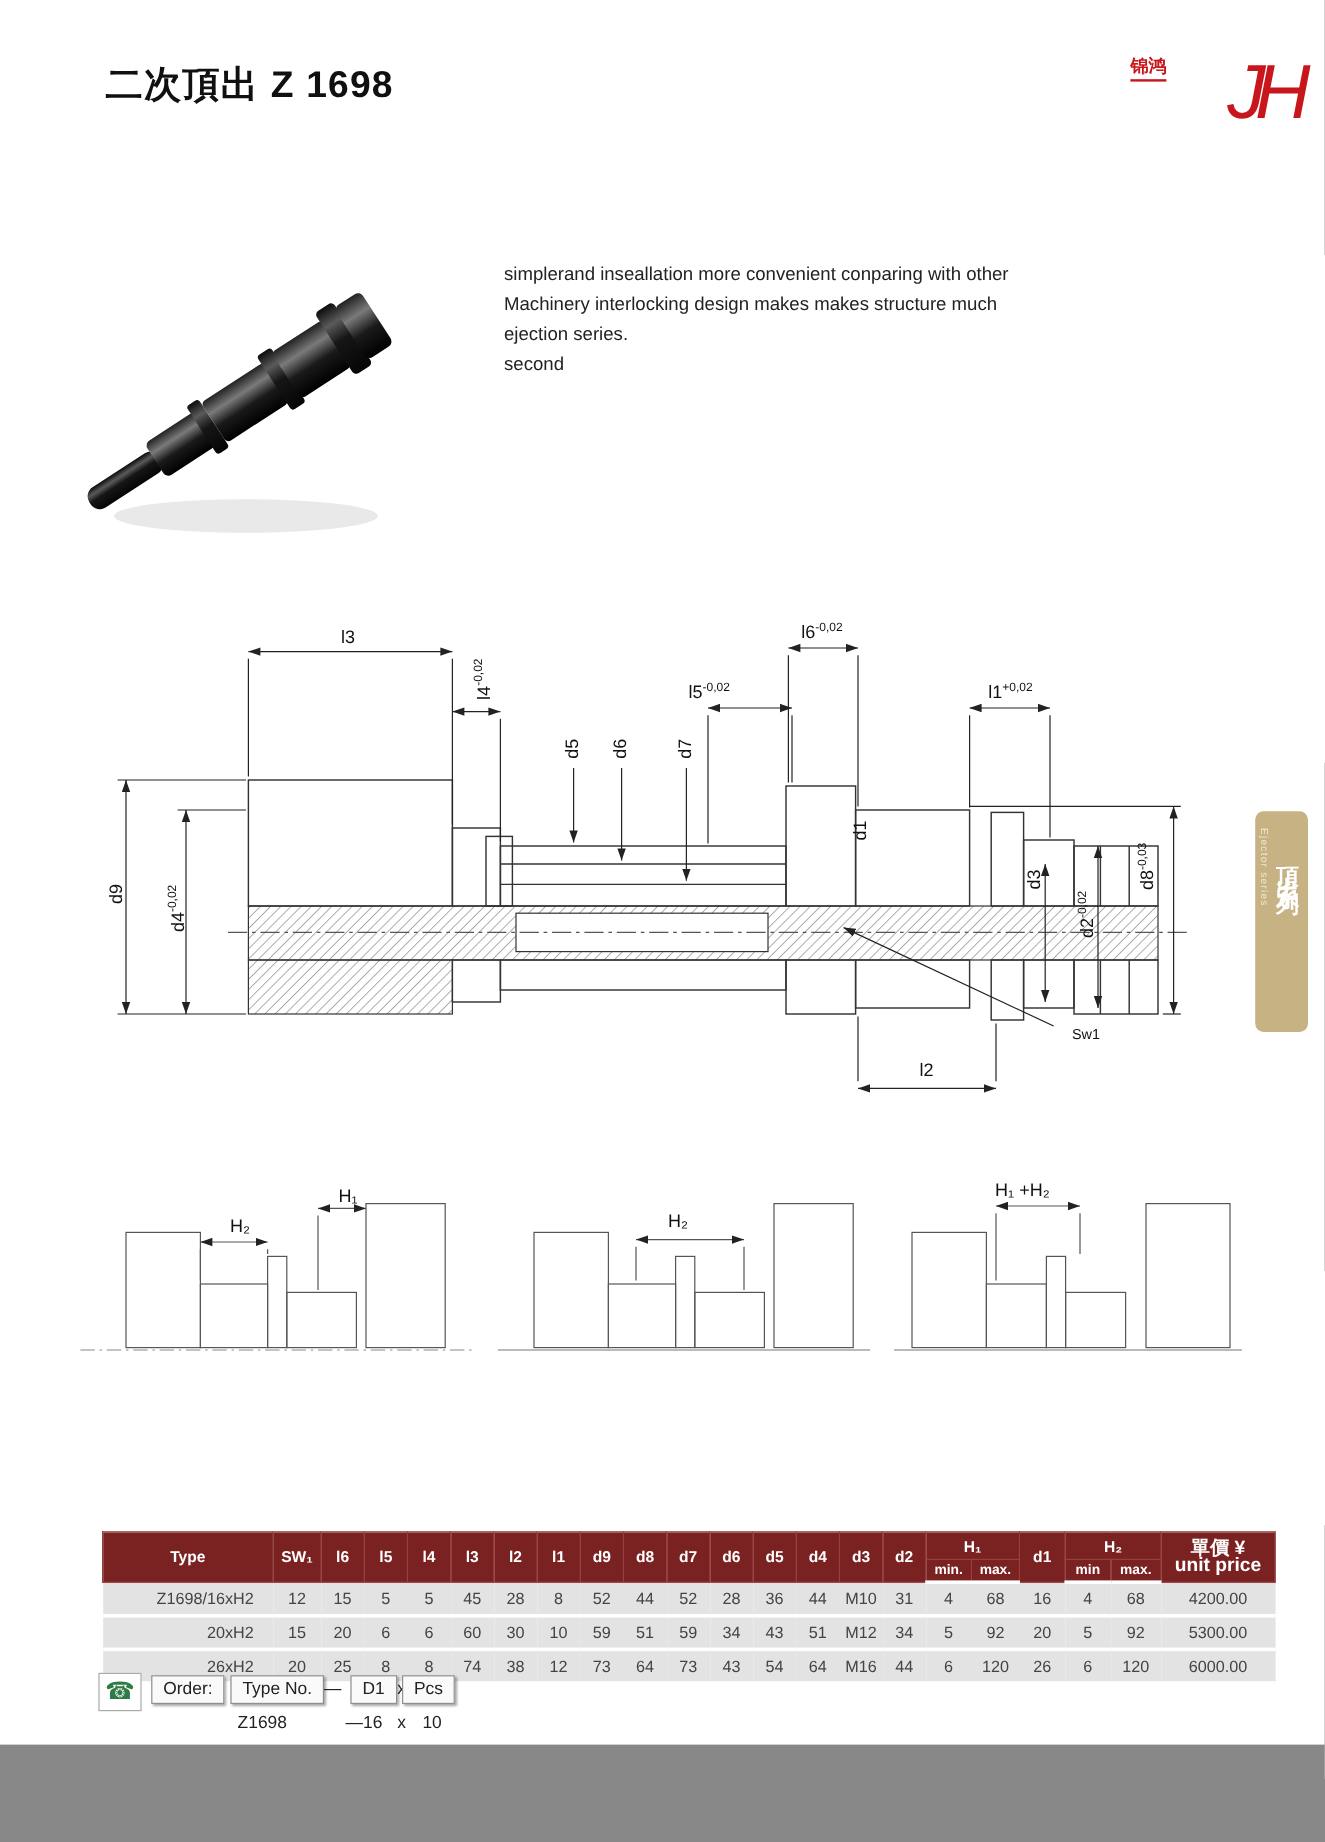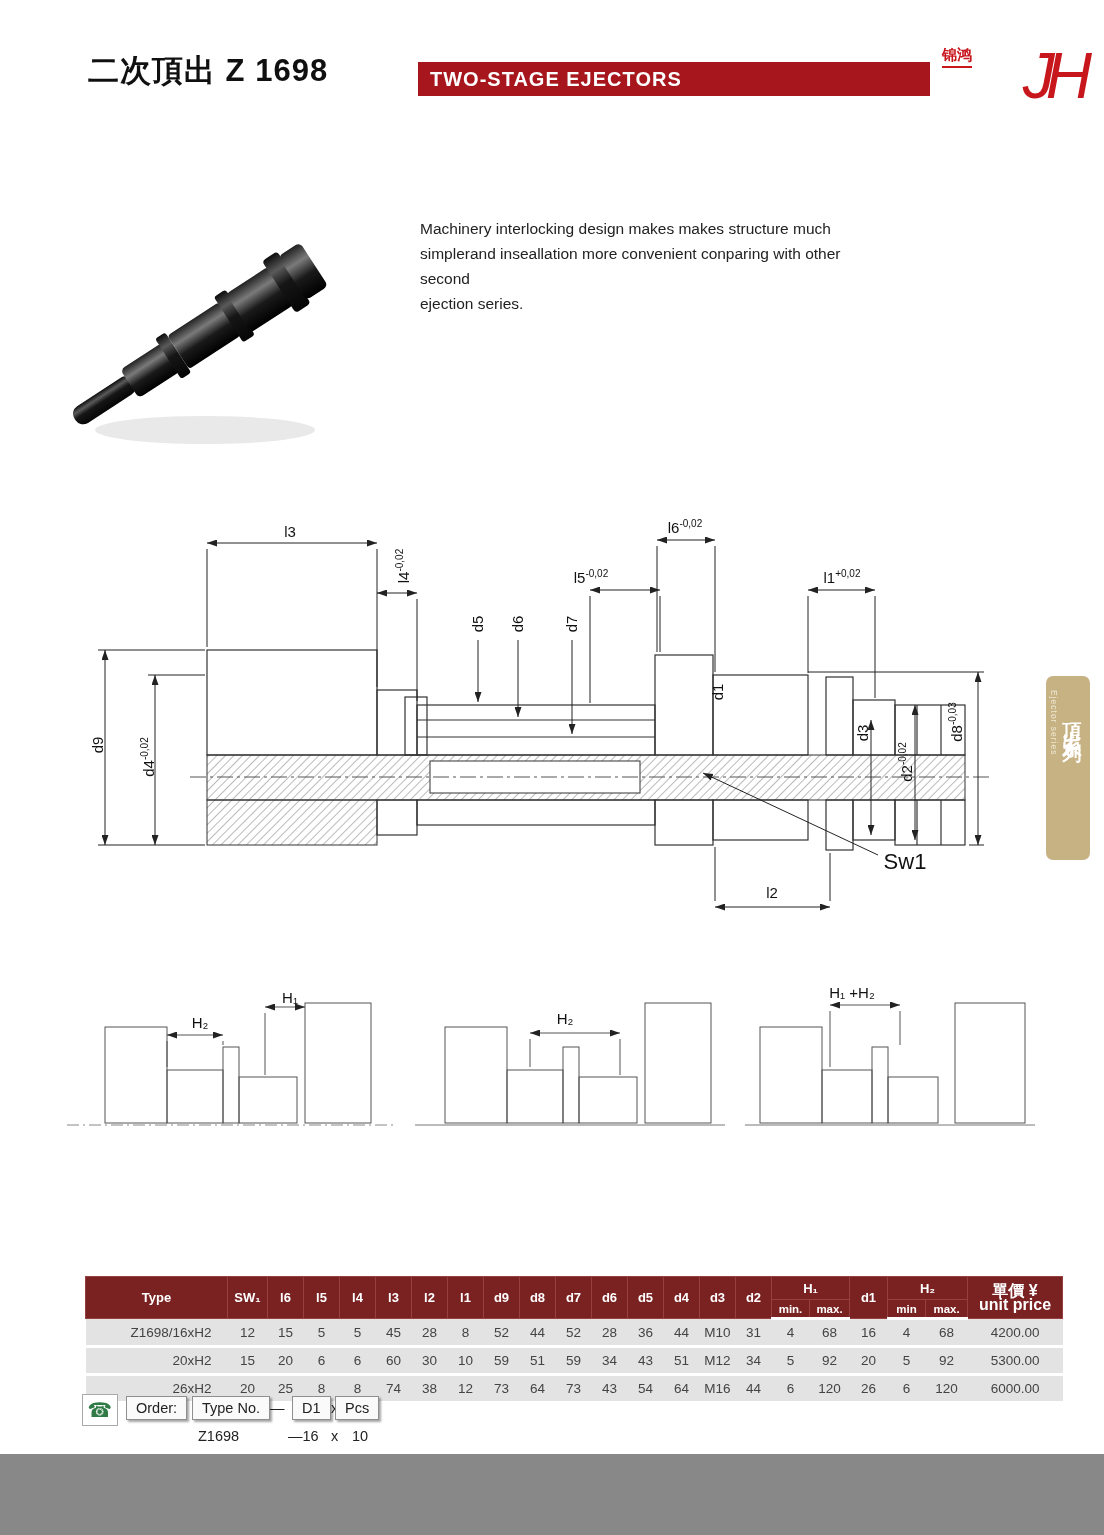--- a/index.html
+++ b/index.html
@@ -17,21 +17,21 @@
   
   .desc{position:absolute;left:420px;top:216px;width:530px;color:#222;}
   .desc-cn{font-size:15px;color:#333;margin-bottom:8px;letter-spacing:0.5px;}
   .desc-en div{font-size:15.5px;line-height:25px;}
 
   
   .abs{position:absolute;}
   .dim{position:absolute;white-space:nowrap;font-size:15px;color:#111;transform:translate(-50%,-50%);}
   .dim.rot{transform:translate(-50%,-50%) rotate(-90deg);}
   .dim sup{font-size:10px;}
-  .dim.big{font-size:22px;}
+  .dim.big{font-size:12px;}
 
   
   .side-tab{position:absolute;left:1046px;top:676px;width:44px;height:184px;background:#c7b284;border-radius:7px;}
   .tab-en{position:absolute;left:3px;top:14px;writing-mode:vertical-rl;font-size:8.5px;color:#efe8d2;letter-spacing:1px;}
   .tab-cn{position:absolute;left:13px;top:32px;writing-mode:vertical-rl;font-size:19px;color:#fff;letter-spacing:7px;font-weight:bold;}
 
   
   .spec-table{position:absolute;left:85px;top:1276px;width:977px;border-collapse:collapse;table-layout:fixed;}
   .spec-table th{background:#7a2121;color:#fff;font-size:13px;font-weight:bold;border:1px solid #96403f;
                  height:22px;padding:0;text-align:center;}
@@ -49,21 +49,20 @@
   .phone-box{position:absolute;left:82px;top:1394px;width:34px;height:30px;border:1px solid #aaa;background:#fff;
              text-align:center;line-height:30px;font-size:20px;color:#2f7a45;}
   .page-num{position:absolute;left:1034px;top:1478px;font-size:15px;color:#333;}
 </style>
 </head>
 <body>
 
 <div class="page">
 
   <div class="title">二次頂出 Z 1698</div>
-  <div class="banner">TWO-STAGE EJECTORS</div>
   <div class="logo">
     <span class="logo-sub">锦鸿</span>
     <span class="logo-main">JH</span>
   </div>
 
   <svg class="abs" style="left:70px;top:185px" width="270" height="290" viewBox="0 0 270 290">
     <defs>
       <linearGradient id="met" x1="0" y1="0" x2="0" y2="1">
         <stop offset="0" stop-color="#0c0c0c"></stop>
           <stop offset="0.25" stop-color="#5a5a5a"></stop>
@@ -85,24 +84,24 @@
       <rect x="-32" y="-20" width="62" height="40" rx="4" fill="url(#met2)"></rect>
       <rect x="28" y="-27" width="14" height="54" rx="3" fill="url(#met)"></rect>
       <rect x="40" y="-23" width="50" height="46" rx="4" fill="url(#met2)"></rect>
       <rect x="88" y="-31" width="18" height="62" rx="4" fill="url(#met)"></rect>
       <rect x="104" y="-26" width="26" height="52" rx="5" fill="url(#met2)"></rect>
     </g>
   </svg>
 
   <div class="desc">
     <div class="desc-en">
+      <div>simplerand inseallation more convenient conparing with other</div>
       <div>Machinery interlocking design makes makes  structure  much</div>
-      <div>simplerand inseallation more convenient conparing with other</div>
+      <div>ejection series.</div>
       <div> second</div>
-      <div>ejection series.</div>
     </div>
   </div>
 
   <svg class="abs" style="left:85px;top:505px" width="955" height="440" viewBox="0 0 955 440">
     <defs>
       <pattern id="hatch" patternUnits="userSpaceOnUse" width="6" height="6" patternTransform="rotate(45)">
         <line x1="0" y1="0" x2="0" y2="6" stroke="#777" stroke-width="1"></line>
       </pattern>
       <marker id="aR" markerUnits="userSpaceOnUse" markerWidth="12" markerHeight="8" refX="10" refY="3.5" orient="0">
         <path d="M0,0 L10,3.5 L0,7 z" fill="#222"></path>

